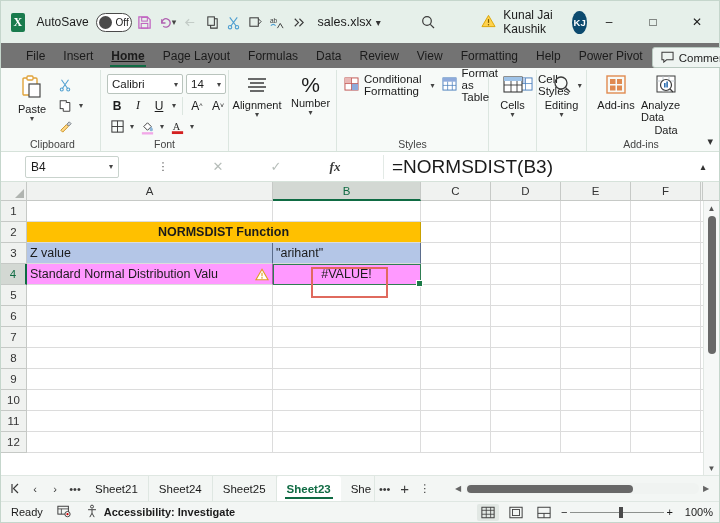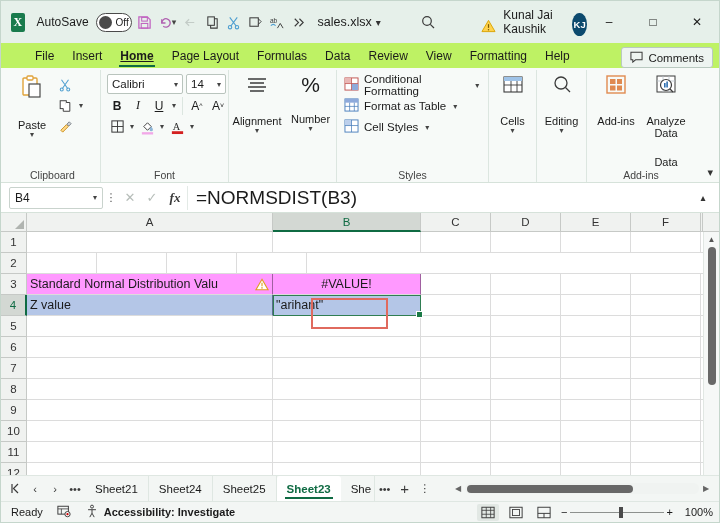--- a/index.html
+++ b/index.html
@@ -67,44 +67,44 @@
     position: relative;
   }
   .tb-icon svg { display: block; }
   .tb-chev { font-size: 9px; color: #444; margin-left: -3px; margin-right: 2px; }
   .filename {
     margin-left: 10px;
     font-size: 12.5px;
   }
   .fn-chev { font-size: 10px; margin-left: 4px; color: #333; }
   .search-ic { margin-left: 38px; }
-  .acct-warn { margin-left: 44px; display:flex; align-items:flex-end; }
+  .acct-warn { margin-left: 44px; display:flex; align-items:center; }
   .acct-name { font-size: 12px; margin-left: 7px; }
   .avatar {
     margin-left: 8px;
     width: 23px; height: 23px; border-radius: 50%;
     background: #0c4a6e;
     color: #fff; font-size: 9.5px; font-weight: bold;
     display: flex; align-items: center; justify-content: center;
   }
   .wincontrols { margin-left: auto; display: flex; height: 42px; }
   .wc {
     width: 44px; height: 42px;
     display: flex; align-items: center; justify-content: center;
     font-size: 12px; color: #1b1b1b;
   }
 
   
   .ribbon-tabs {
     height: 25px;
     flex: 0 0 25px;
-    background: #bef264;
+    background: #737373;
     display: flex;
     align-items: flex-end;
-    padding-left: 25px;
+    padding-left: 16px;
     position: relative;
   }
   .rtab {
     padding: 0 9px;
     height: 23px;
     line-height: 23px;
     font-size: 12px;
     color: #1b1b1b;
     position: relative;
     white-space: nowrap;
@@ -151,21 +151,21 @@
     color: #444;
     height: 14px;
     line-height: 14px;
     position: relative;
   }
   .bigbtn {
     width: 46px;
     display: flex; flex-direction: column; align-items: center;
     font-size: 11px; padding-top: 2px;
   }
-  .bigbtn .cap { margin-top: 17px; line-height: 12px; text-align:center;}
+  .bigbtn .cap { margin-top: 1px; line-height: 12px; text-align:left;}
   .bigbtn .dchev { font-size: 8px; color: #444; line-height: 8px; }
   .smallcol { display: flex; flex-direction: column; justify-content: flex-start; gap: 2px; padding-top: 3px;}
   .smrow { display: flex; align-items: center; gap: 2px; }
   .sq {
     width: 20px; height: 19px;
     display: flex; align-items: center; justify-content: center;
     border-radius: 2px;
     font-size: 12px;
   }
   .chev { font-size: 8px; color: #444; width: 8px; text-align: center;}
@@ -180,35 +180,36 @@
     border-radius: 2px;
   }
   .combo .cval { flex: 1; }
   .combo .cchev { font-size: 8px; color: #444; margin-left: 4px;}
   .fontrow2 { display: flex; align-items: center; gap: 1px; padding: 2px 0 0 2px;}
   .vdiv { width: 1px; height: 18px; background: #dce6e0; margin: 0 3px; }
   .stylebtn {
     display: flex; align-items: center; gap: 5px;
     font-size: 11.5px; height: 20px; padding: 0 3px;
   }
-  .stylecol { display: flex; flex-direction: column; gap: 1px; padding-top: 3px; }
+  .stylecol { display: flex; flex-direction: row; gap: 1px; padding-top: 3px; }
   .collapse-rib {
     position: absolute; right: 6px; bottom: 3px;
     font-size: 11px; color: #333;
   }
 
   
   .fbar {
     flex: 0 0 30px;
     background: #ffffff;
     display: flex;
     align-items: center;
-    padding: 0 6px 0 8px;
+    padding: 0 6px 0 24px;
     border-bottom: 1px solid #d6e2da;
     position: relative;
+    gap: 36px;
   }
   .namebox {
     width: 94px; height: 22px;
     border: 1px solid #c9d3cd;
     background: #fff;
     border-radius: 2px;
     display: flex; align-items: center;
     padding: 0 5px;
     font-size: 12px;
   }
@@ -520,20 +521,21 @@
     <div class="rtab">File</div>
     <div class="rtab">Insert</div>
     <div class="rtab active">Home</div>
     <div class="rtab">Page Layout</div>
     <div class="rtab">Formulas</div>
     <div class="rtab">Data</div>
     <div class="rtab">Review</div>
     <div class="rtab">View</div>
     <div class="rtab">Formatting</div>
     <div class="rtab">Help</div>
+    <div class="rtab">Power Pivot</div>
     <div class="tabs-right">
       <div class="comments-btn">
         <span>
           <svg width="13" height="12" viewBox="0 0 14 12">
               <path d="M1 1h12v8H6l-3 2.5V9H1z" fill="none" stroke="#3b3b3b" stroke-width="1.1"></path>
             </svg>
         </span>
         <span>Comments</span>
       </div>
 
@@ -827,49 +829,50 @@
           <div class="cell cA"></div>
           <div class="cell cB"></div>
           <div class="cell cC"></div>
           <div class="cell cD"></div>
           <div class="cell cE"></div>
           <div class="cell cF"></div>
           <div class="cell cG"></div>
         </div>
 
         <div class="grow">
+          <div class="cell cA fill-orange b-bold ctr" style="width:394px;flex:0 0 394px;border-right:1px solid #c9a100;">NORMSDIST Function</div>
+          <div class="cell cC"></div>
+          <div class="cell cD"></div>
+          <div class="cell cE"></div>
+          <div class="cell cF"></div>
+          <div class="cell cG"></div>
+        </div>
+
+        <div class="grow">
+          <div class="cell cA fill-blue" style="border-right:1px solid #5b6d8c">Z value</div>
+          <div class="cell cB fill-blue" style="border-right:1px solid #5b6d8c">"arihant"</div>
           <div class="cell cC"></div>
           <div class="cell cD"></div>
           <div class="cell cE"></div>
           <div class="cell cF"></div>
           <div class="cell cG"></div>
         </div>
 
         <div class="grow">
           <div class="cell cA fill-pink" style="border-right:1px solid #a060a0">
             <span style="overflow:hidden">Standard Normal Distribution Valu</span>
             <span class="warn-tri">
               <svg width="14" height="13" viewBox="0 0 16 15">
                   <path d="M8 1.5 15 13.5H1z" fill="#fff" stroke="#e09d20" stroke-width="1.3"></path>
                   <path d="M8 5.5v4" stroke="#e09d20" stroke-width="1.3"></path>
                   <circle cx="8" cy="11.4" r=".9" fill="#e09d20"></circle>
                 </svg>
             </span>
           </div>
           <div class="cell cB fill-pink ctr" style="border-right:1px solid #a060a0">#VALUE!</div>
-          <div class="cell cC"></div>
-          <div class="cell cD"></div>
-          <div class="cell cE"></div>
-          <div class="cell cF"></div>
-          <div class="cell cG"></div>
-        </div>
-
-        <div class="grow">
-          <div class="cell cA fill-blue" style="border-right:1px solid #5b6d8c">Z value</div>
-          <div class="cell cB fill-blue" style="border-right:1px solid #5b6d8c">"arihant"</div>
           <div class="cell cC"></div>
           <div class="cell cD"></div>
           <div class="cell cE"></div>
           <div class="cell cF"></div>
           <div class="cell cG"></div>
         </div>
 
         <div class="grow">
           <div class="cell cA"></div>
             <div class="cell cB"></div>

